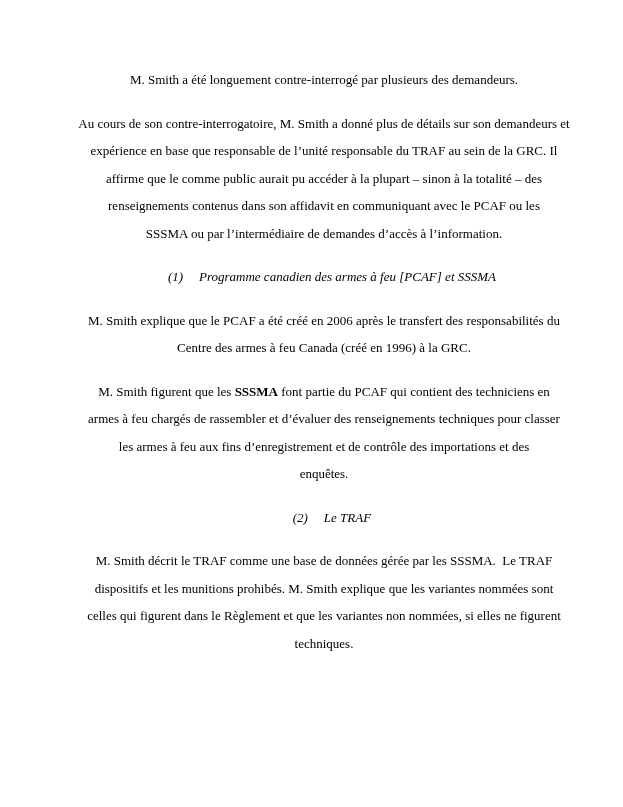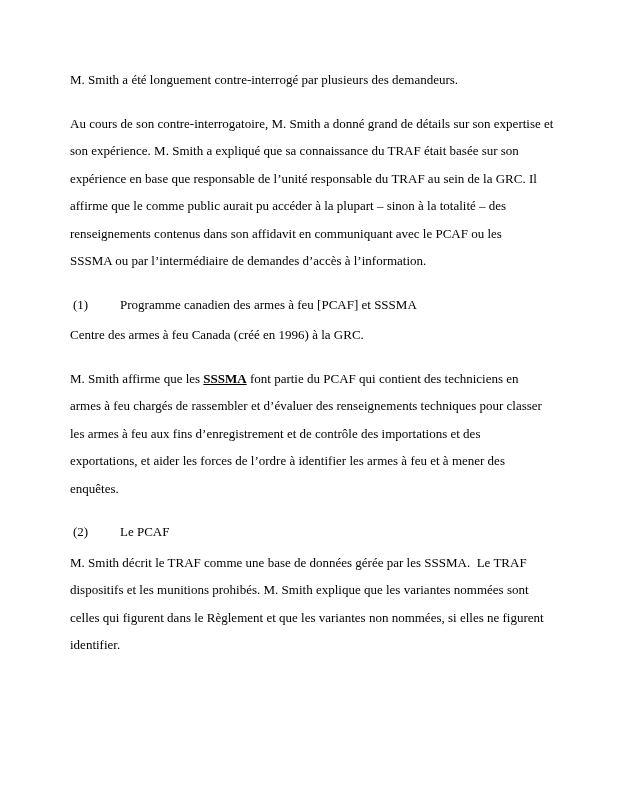--- a/index.html
+++ b/index.html
@@ -11,60 +11,60 @@
     position: relative;
     box-sizing: border-box;
     width: 623px;
     height: 807px;
     background: #ffffff;
     color: #000000;
     padding: 66px 45px 0 70px;
     font-family: "Liberation Serif", "DejaVu Serif", serif;
     font-size: 13px;
     overflow: hidden;
+    text-align: center;
   }
   .content { width: 100%; }
   .line {
     height: 27.5px;
     line-height: 27.5px;
     white-space: pre;
   }
   .para { margin: 0 0 16px 0; }
-  .heading { margin: 3px; }
+  .heading { margin: 16px; font-style: italic; }
   .heading .num { display: inline-block; width: 47px; }
-  b { font-weight: bold; text-decoration: underline; }
+  b { font-weight: bold; }
 </style>
 </head>
 <body>
 
 <div class="page">
   <div class="content">
       <div class="para">
         <div class="line">M. Smith a été longuement contre-interrogé par plusieurs des demandeurs.</div>
       </div>
       <div class="para">
-        <div class="line">Au cours de son contre-interrogatoire, M. Smith a donné grand de détails sur son expertise et</div>
-        <div class="line">son expérience. M. Smith a expliqué que sa connaissance du TRAF était basée sur son</div>
+        <div class="line">Au cours de son contre-interrogatoire, M. Smith a donné plus de détails sur son demandeurs et</div>
         <div class="line">expérience en base que responsable de l’unité responsable du TRAF au sein de la GRC. Il</div>
         <div class="line">affirme que le comme public aurait pu accéder à la plupart – sinon à la totalité – des</div>
         <div class="line">renseignements contenus dans son affidavit en communiquant avec le PCAF ou les</div>
         <div class="line">SSSMA ou par l’intermédiaire de demandes d’accès à l’information.</div>
       </div>
       <div class="line heading"><span class="num">(1)</span><span>Programme canadien des armes à feu [PCAF] et SSSMA</span></div>
       <div class="para">
+        <div class="line">M. Smith explique que le PCAF a été créé en 2006 après le transfert des responsabilités du</div>
         <div class="line">Centre des armes à feu Canada (créé en 1996) à la GRC.</div>
       </div>
       <div class="para">
-        <div class="line"><span>M. Smith affirme que les </span><b>SSSMA</b><span> font partie du PCAF qui contient des techniciens en</span></div>
+        <div class="line"><span>M. Smith figurent que les </span><b>SSSMA</b><span> font partie du PCAF qui contient des techniciens en</span></div>
         <div class="line">armes à feu chargés de rassembler et d’évaluer des renseignements techniques pour classer</div>
         <div class="line">les armes à feu aux fins d’enregistrement et de contrôle des importations et des</div>
-        <div class="line">exportations, et aider les forces de l’ordre à identifier les armes à feu et à mener des</div>
         <div class="line">enquêtes.</div>
       </div>
-      <div class="line heading"><span class="num">(2)</span><span>Le PCAF</span></div>
+      <div class="line heading"><span class="num">(2)</span><span>Le TRAF</span></div>
       <div class="para">
         <div class="line">M. Smith décrit le TRAF comme une base de données gérée par les SSSMA.  Le TRAF</div>
         <div class="line">dispositifs et les munitions prohibés. M. Smith explique que les variantes nommées sont</div>
         <div class="line">celles qui figurent dans le Règlement et que les variantes non nommées, si elles ne figurent</div>
-        <div class="line">identifier.</div>
+        <div class="line">techniques.</div>
       </div>
     </div>
 </div>
 
 </body></html>

